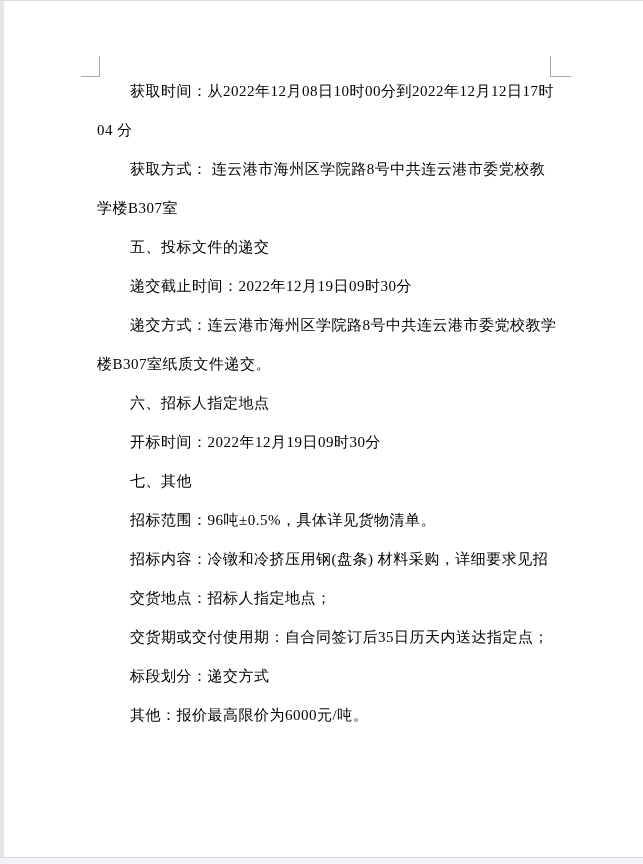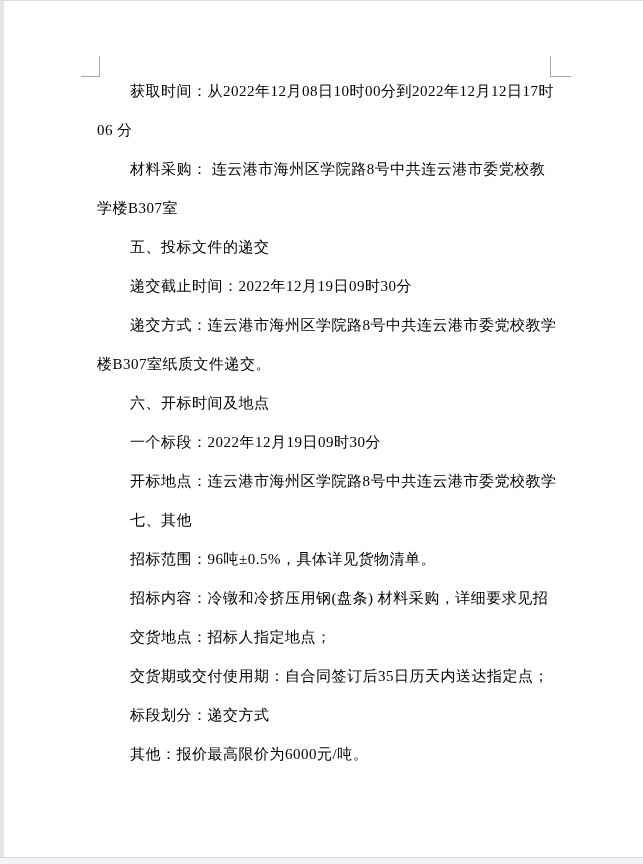--- a/index.html
+++ b/index.html
@@ -92,30 +92,29 @@
   <div class="page"></div>
 
   <div class="left-strip"></div>
   <div class="top-line"></div>
 
   <div class="mark tl"></div>
   <div class="mark tr"></div>
 
   <div class="textarea">
     <div class="line indent">获取时间：从2022年12月08日10时00分到2022年12月12日17时</div>
-    <div class="line">06 分</div>
-    <div class="line indent">材料采购： 连云港市海州区学院路8号中共连云港市委党校教</div>
+    <div class="line">04 分</div>
+    <div class="line indent">获取方式： 连云港市海州区学院路8号中共连云港市委党校教</div>
     <div class="line">学楼B307室</div>
     <div class="line indent">五、投标文件的递交</div>
     <div class="line indent">递交截止时间：2022年12月19日09时30分</div>
     <div class="line indent">递交方式：连云港市海州区学院路8号中共连云港市委党校教学</div>
     <div class="line">楼B307室纸质文件递交。</div>
-    <div class="line indent">六、开标时间及地点</div>
-    <div class="line indent">一个标段：2022年12月19日09时30分</div>
-    <div class="line indent">开标地点：连云港市海州区学院路8号中共连云港市委党校教学</div>
+    <div class="line indent">六、招标人指定地点</div>
+    <div class="line indent">开标时间：2022年12月19日09时30分</div>
     <div class="line indent">七、其他</div>
     <div class="line indent">招标范围：96吨±0.5%，具体详见货物清单。</div>
     <div class="line indent">招标内容：冷镦和冷挤压用钢(盘条) 材料采购，详细要求见招</div>
     <div class="line indent">交货地点：招标人指定地点；</div>
     <div class="line indent">交货期或交付使用期：自合同签订后35日历天内送达指定点；</div>
     <div class="line indent">标段划分：递交方式</div>
     <div class="line indent">其他：报价最高限价为6000元/吨。</div>
   </div>
 
   <div class="bottom-bar"></div>

